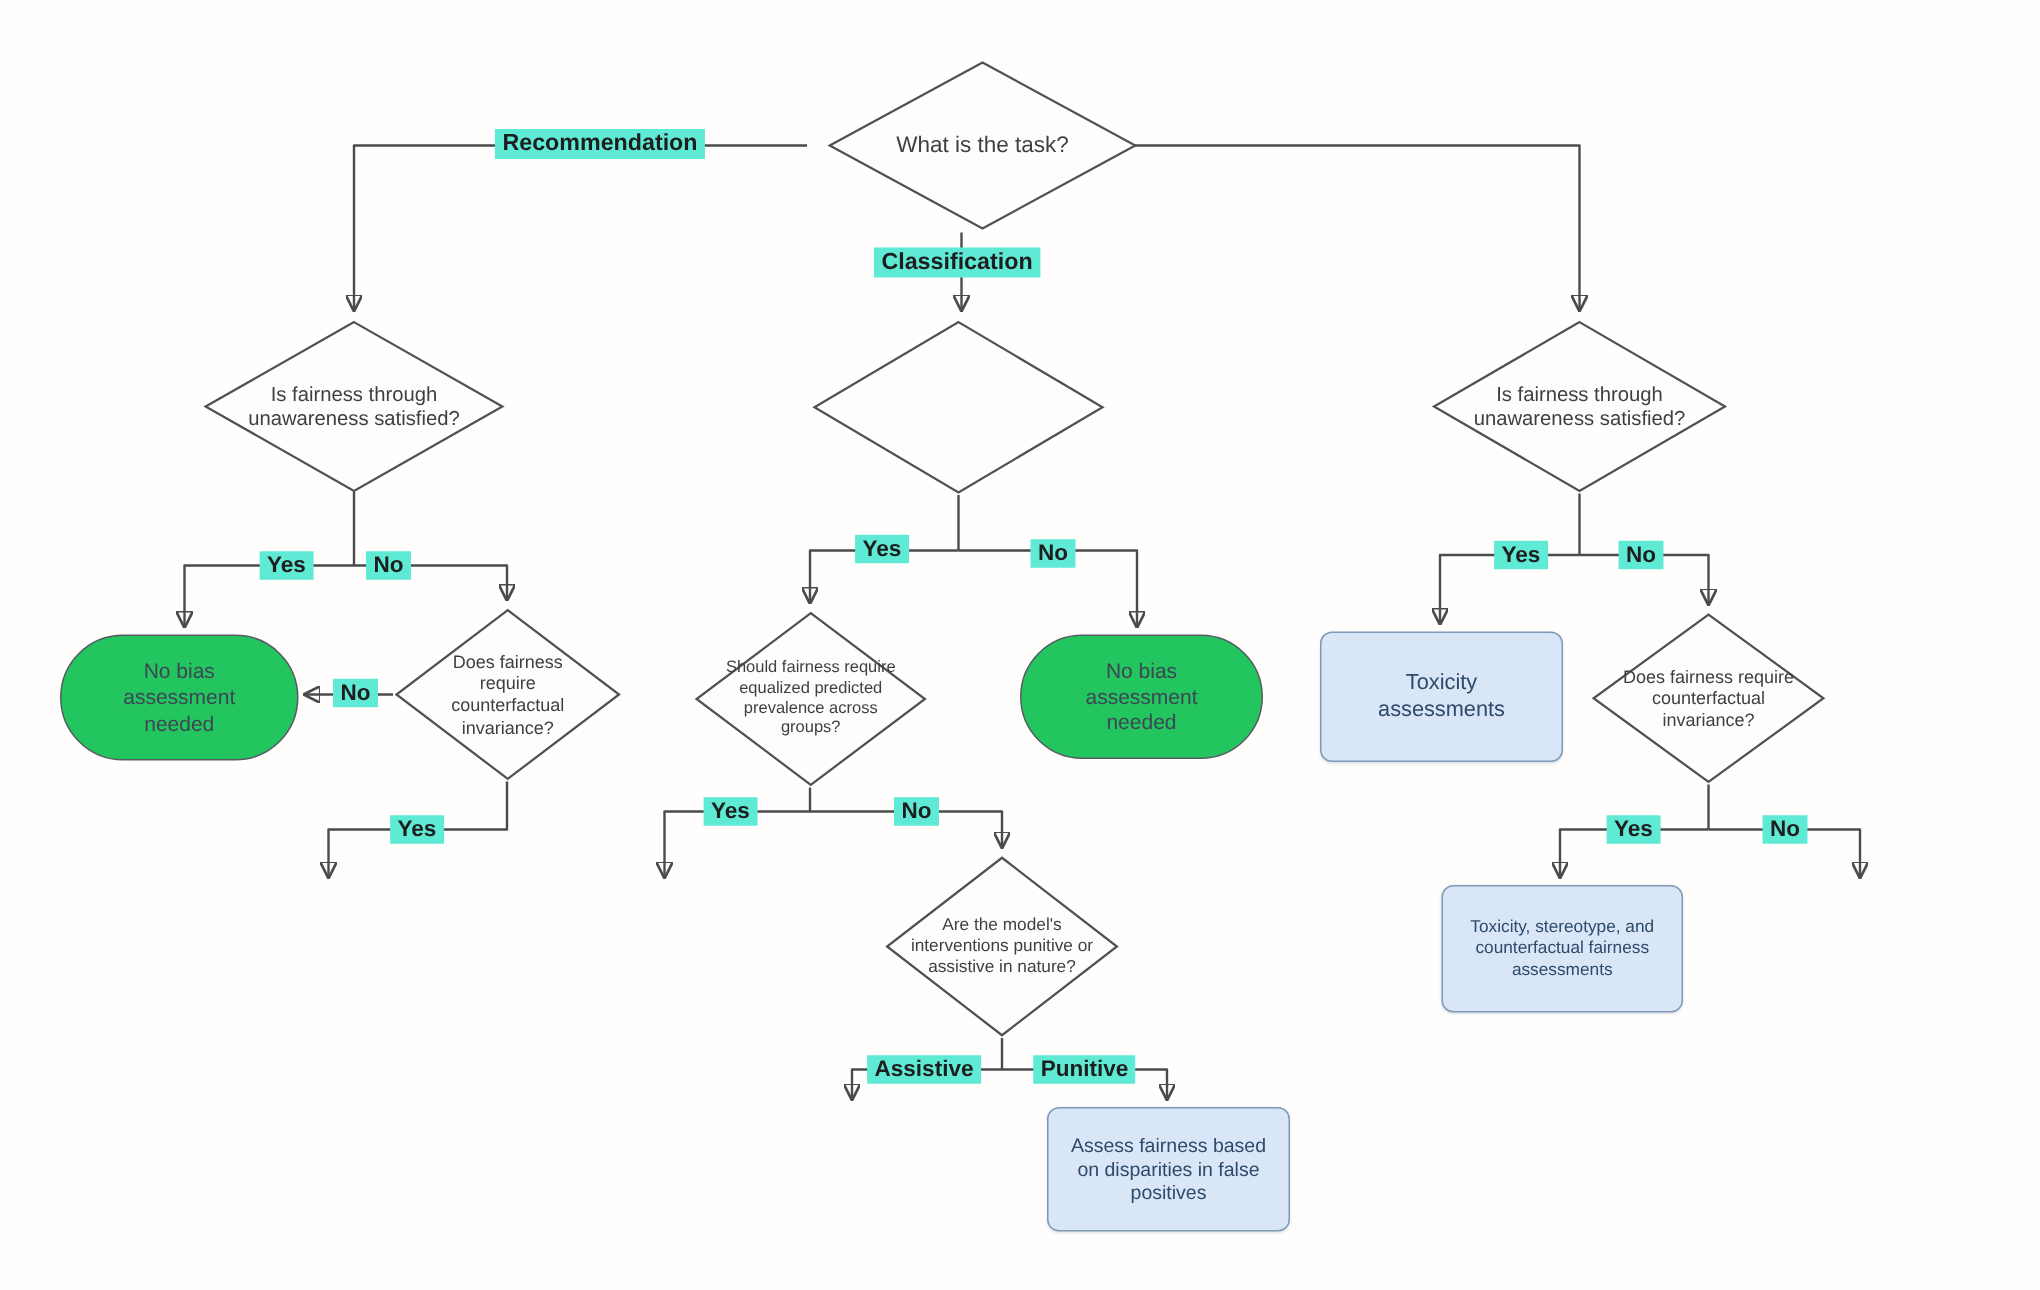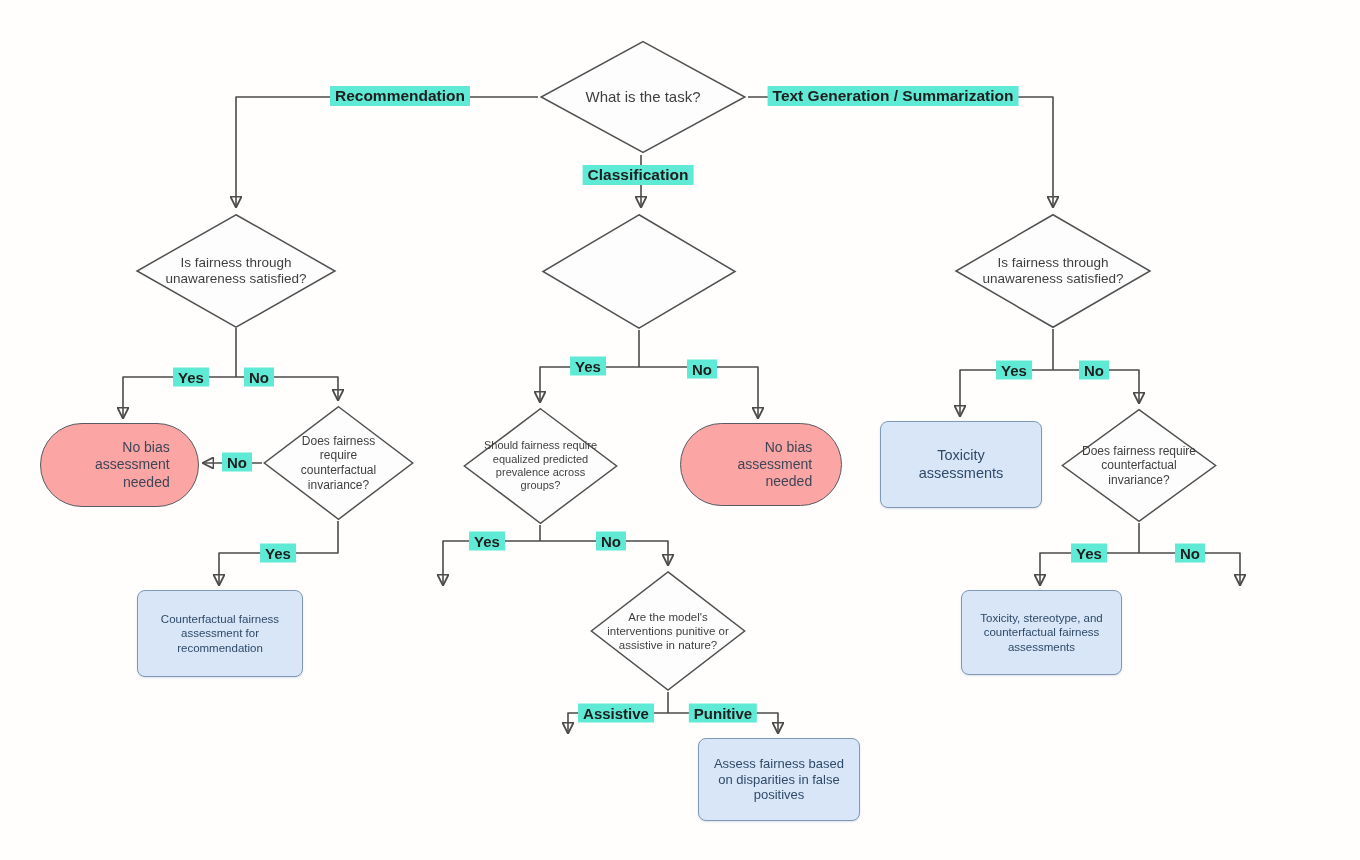--- a/index.html
+++ b/index.html
@@ -10,21 +10,21 @@
   .edges{position:absolute;left:0;top:0;width:1360px;height:860px;}
   .edges path{fill:none;stroke:#4b4b4b;stroke-width:1.6;stroke-linejoin:round;}
 
   .node{position:absolute;display:flex;align-items:center;justify-content:center;text-align:center;}
   .node .shape{position:absolute;inset:0;width:100%;height:100%;}
   .node .lbl{position:relative;z-index:2;width:var(--lw,75%);font-size:var(--fs,13px);line-height:1.22;}
 
   .decision .shape polygon{fill:#fdfdfe;stroke:#515151;stroke-width:1.5;vector-effect:non-scaling-stroke;}
   .decision .lbl{color:#3f3f3f;}
 
-  .terminator{background:#fca5a5;border:1.7px solid #565b63;border-radius:42px;text-align:right;}
+  .terminator{background:#22c55e;border:1.7px solid #565b63;border-radius:42px;}
   .terminator .lbl{color:#3d4656;}
 
   .process{background:#d8e6f8;border:1.7px solid #7f99b6;border-radius:8px;box-shadow:0 1px 2px rgba(120,140,170,.25);justify-content:center;}
   .process .lbl{color:#2e4a68;}
 
   .elabel{
     position:absolute;transform:translate(-50%,-50%);
     font-weight:bold;font-size:15px;color:#1e1e1e;
     background:#5eead4;padding:1px 5px;white-space:nowrap;z-index:3;
   }
@@ -67,21 +67,21 @@
 
     <path d="M1053,329 L1053,370"></path>
     <path d="M1053,370 L960,370 L960,415" marker-end="url(#arrow)"></path>
     <path d="M1053,370 L1139,370 L1139,402" marker-end="url(#arrow)"></path>
 
     <path d="M1139,523 L1139,553"></path>
     <path d="M1139,553 L1040,553 L1040,584" marker-end="url(#arrow)"></path>
     <path d="M1139,553 L1240,553 L1240,584" marker-end="url(#arrow)"></path>
   </svg>
 
-  <div class="node decision" style="left:538px;top:40px;width:210px;height:114px;--fs:15px;--lw:80%">
+  <div class="node decision" style="left:550px;top:40px;width:210px;height:114px;--fs:15px;--lw:80%">
     <svg class="shape" viewBox="0 0 100 100" preserveAspectRatio="none">
         <polygon points="50,1.5 98.5,50 50,98.5 1.5,50" vector-effect="non-scaling-stroke"></polygon>
       </svg>
     <span class="lbl">What is the task?</span>
   </div>
 
   <div class="node decision" style="left:134px;top:213px;width:204px;height:116px;--fs:13.5px;--lw:78%">
     <svg class="shape" viewBox="0 0 100 100" preserveAspectRatio="none">
         <polygon points="50,1.5 98.5,50 50,98.5 1.5,50" vector-effect="non-scaling-stroke"></polygon>
       </svg>
@@ -130,41 +130,37 @@
   </div>
 
   <div class="node terminator" style="left:40px;top:423px;width:157px;height:82px;--fs:14px;--lw:64%">
     <span class="lbl">No bias assessment needed</span>
   </div>
 
   <div class="node terminator" style="left:680px;top:423px;width:160px;height:81px;--fs:14px;--lw:64%">
     <span class="lbl">No bias assessment needed</span>
   </div>
 
-  <div class="node process" style="left:137px;top:590px;width:164px;height:85px;--fs:11.5px;--lw:90%">
-    <span class="lbl">Counterfactual fairness assessment for recommendation</span>
-  </div>
 
 
 
   <div class="node process" style="left:698px;top:738px;width:160px;height:81px;--fs:13px;--lw:88%">
     <span class="lbl">Assess fairness based on disparities in false positives</span>
   </div>
 
   <div class="node process" style="left:880px;top:421px;width:160px;height:85px;--fs:14.5px;--lw:80%">
     <span class="lbl">Toxicity assessments</span>
   </div>
 
   <div class="node process" style="left:961px;top:590px;width:159px;height:83px;--fs:11.5px;--lw:92%">
     <span class="lbl">Toxicity, stereotype, and counterfactual fairness assessments</span>
   </div>
 
 
   <span class="elabel big" style="left:400px;top:96px">Recommendation</span>
-  <span class="elabel big" style="left:893px;top:96px">Text Generation / Summarization</span>
   <span class="elabel big" style="left:638px;top:175px">Classification</span>
 
   <span class="elabel" style="left:191px;top:377px">Yes</span>
   <span class="elabel" style="left:259px;top:377px">No</span>
   <span class="elabel" style="left:237px;top:462px">No</span>
   <span class="elabel" style="left:278px;top:553px">Yes</span>
 
   <span class="elabel" style="left:588px;top:366px">Yes</span>
   <span class="elabel" style="left:702px;top:369px">No</span>
   <span class="elabel" style="left:487px;top:541px">Yes</span>

